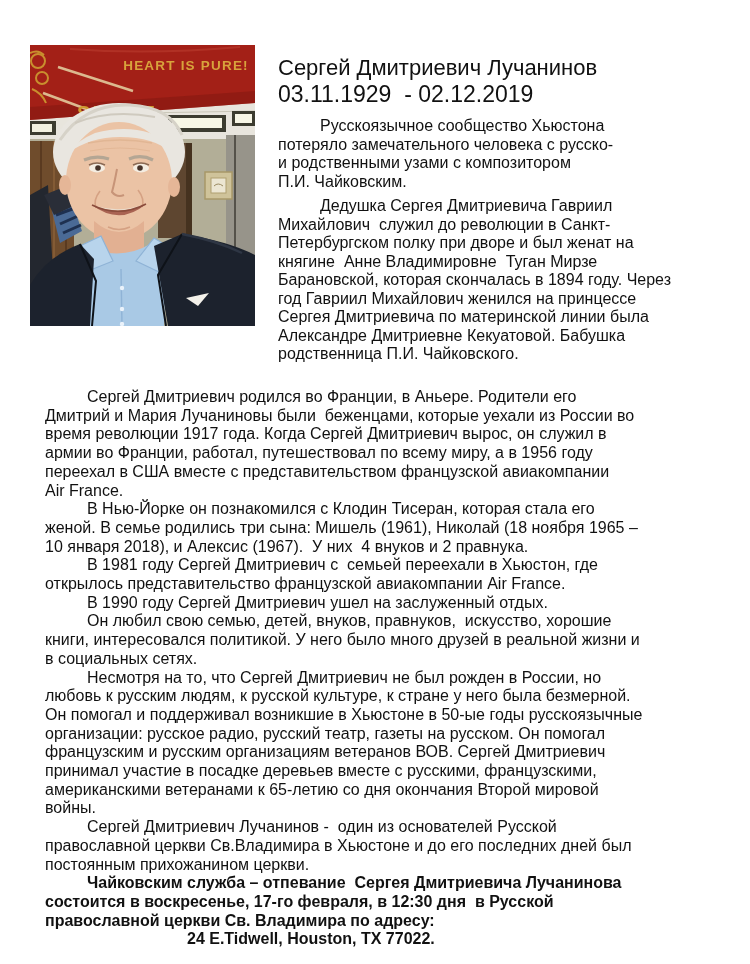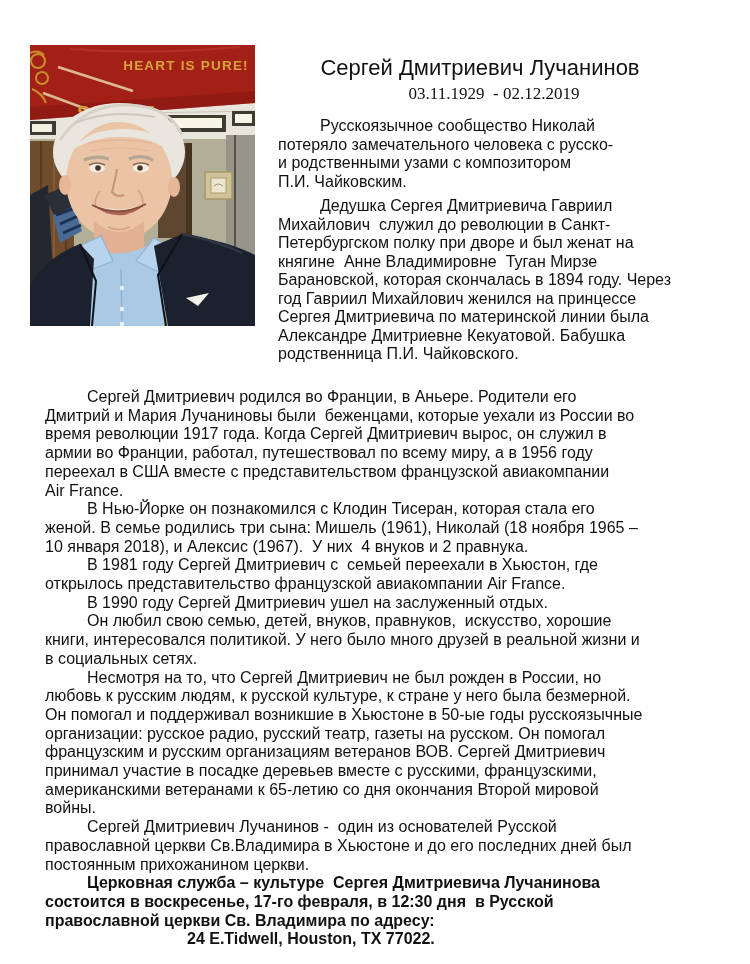--- a/index.html
+++ b/index.html
@@ -10,29 +10,28 @@
     font-family:"Liberation Sans", sans-serif;
     color:#111;
     overflow:hidden;
   }
   .photo{
     position:absolute;left:30px;top:45px;width:225px;height:281px;
   }
   .photo svg{display:block;width:100%;height:100%;filter:blur(.35px);}
   .header{
     position:absolute;left:278px;top:54px;width:466px;
-    text-align:center;
   }
   .title{
     font-size:22px;line-height:27px;font-weight:400;
     padding-right:62px;white-space:pre;
   }
   .dates{
-    font-size:17px;line-height:22px;margin-top:2px;
-    padding-right:34px;white-space:pre;font-family:Liberation Serif, serif;
+    font-size:23px;line-height:22px;margin-top:2px;
+    padding-right:34px;white-space:pre;
   }
   .side-text{
     position:absolute;left:278px;top:117px;width:468px;
     font-size:16px;line-height:18.5px;
   }
   .side-text .para + .para{margin-top:6px;}
   .main-text{
     position:absolute;left:45px;top:388px;width:700px;
     font-size:16px;line-height:18.7px;
   }
@@ -165,21 +164,21 @@
     </svg>
   </div>
 
   <div class="header">
     <div class="title">Сергей Дмитриевич Лучанинов</div>
     <div class="dates">03.11.1929  - 02.12.2019</div>
   </div>
 
   <div class="side-text">
       <div class="para">
-        <div class="line first">Русскоязычное сообщество Николай</div>
+        <div class="line first">Русскоязычное сообщество Хьюстона</div>
         <div class="line">потеряло замечательного человека с русско-</div>
         <div class="line">и родственными узами с композитором</div>
         <div class="line">П.И. Чайковским.</div>
       </div>
       <div class="para">
         <div class="line first">Дедушка Сергея Дмитриевича Гавриил</div>
         <div class="line">Михайлович  служил до революции в Санкт-</div>
         <div class="line">Петербургском полку при дворе и был женат на</div>
         <div class="line">княгине  Анне Владимировне  Туган Мирзе</div>
         <div class="line">Барановской, которая скончалась в 1894 году. Через</div>
@@ -225,21 +224,21 @@
         <div class="line">принимал участие в посадке деревьев вместе с русскими, французскими,</div>
         <div class="line">американскими ветеранами к 65-летию со дня окончания Второй мировой</div>
         <div class="line">войны.</div>
       </div>
       <div class="para">
         <div class="line first">Сергей Дмитриевич Лучанинов -  один из основателей Русской</div>
         <div class="line">православной церкви Св.Владимира в Хьюстоне и до его последних дней был</div>
         <div class="line">постоянным прихожанином церкви.</div>
       </div>
       <div class="para bold">
-        <div class="line first">Церковная служба – культуре  Сергея Дмитриевича Лучанинова</div>
+        <div class="line first">Чайковским служба – отпевание  Сергея Дмитриевича Лучанинова</div>
         <div class="line">состоится в воскресенье, 17-го февраля, в 12:30 дня  в Русской</div>
         <div class="line">православной церкви Св. Владимира по адресу:</div>
       </div>
       <div class="para bold">
         <div class="line" style="margin-left: 142px;">24 E.Tidwell, Houston, TX 77022.</div>
       </div>
     </div>
 
 </div>
 

